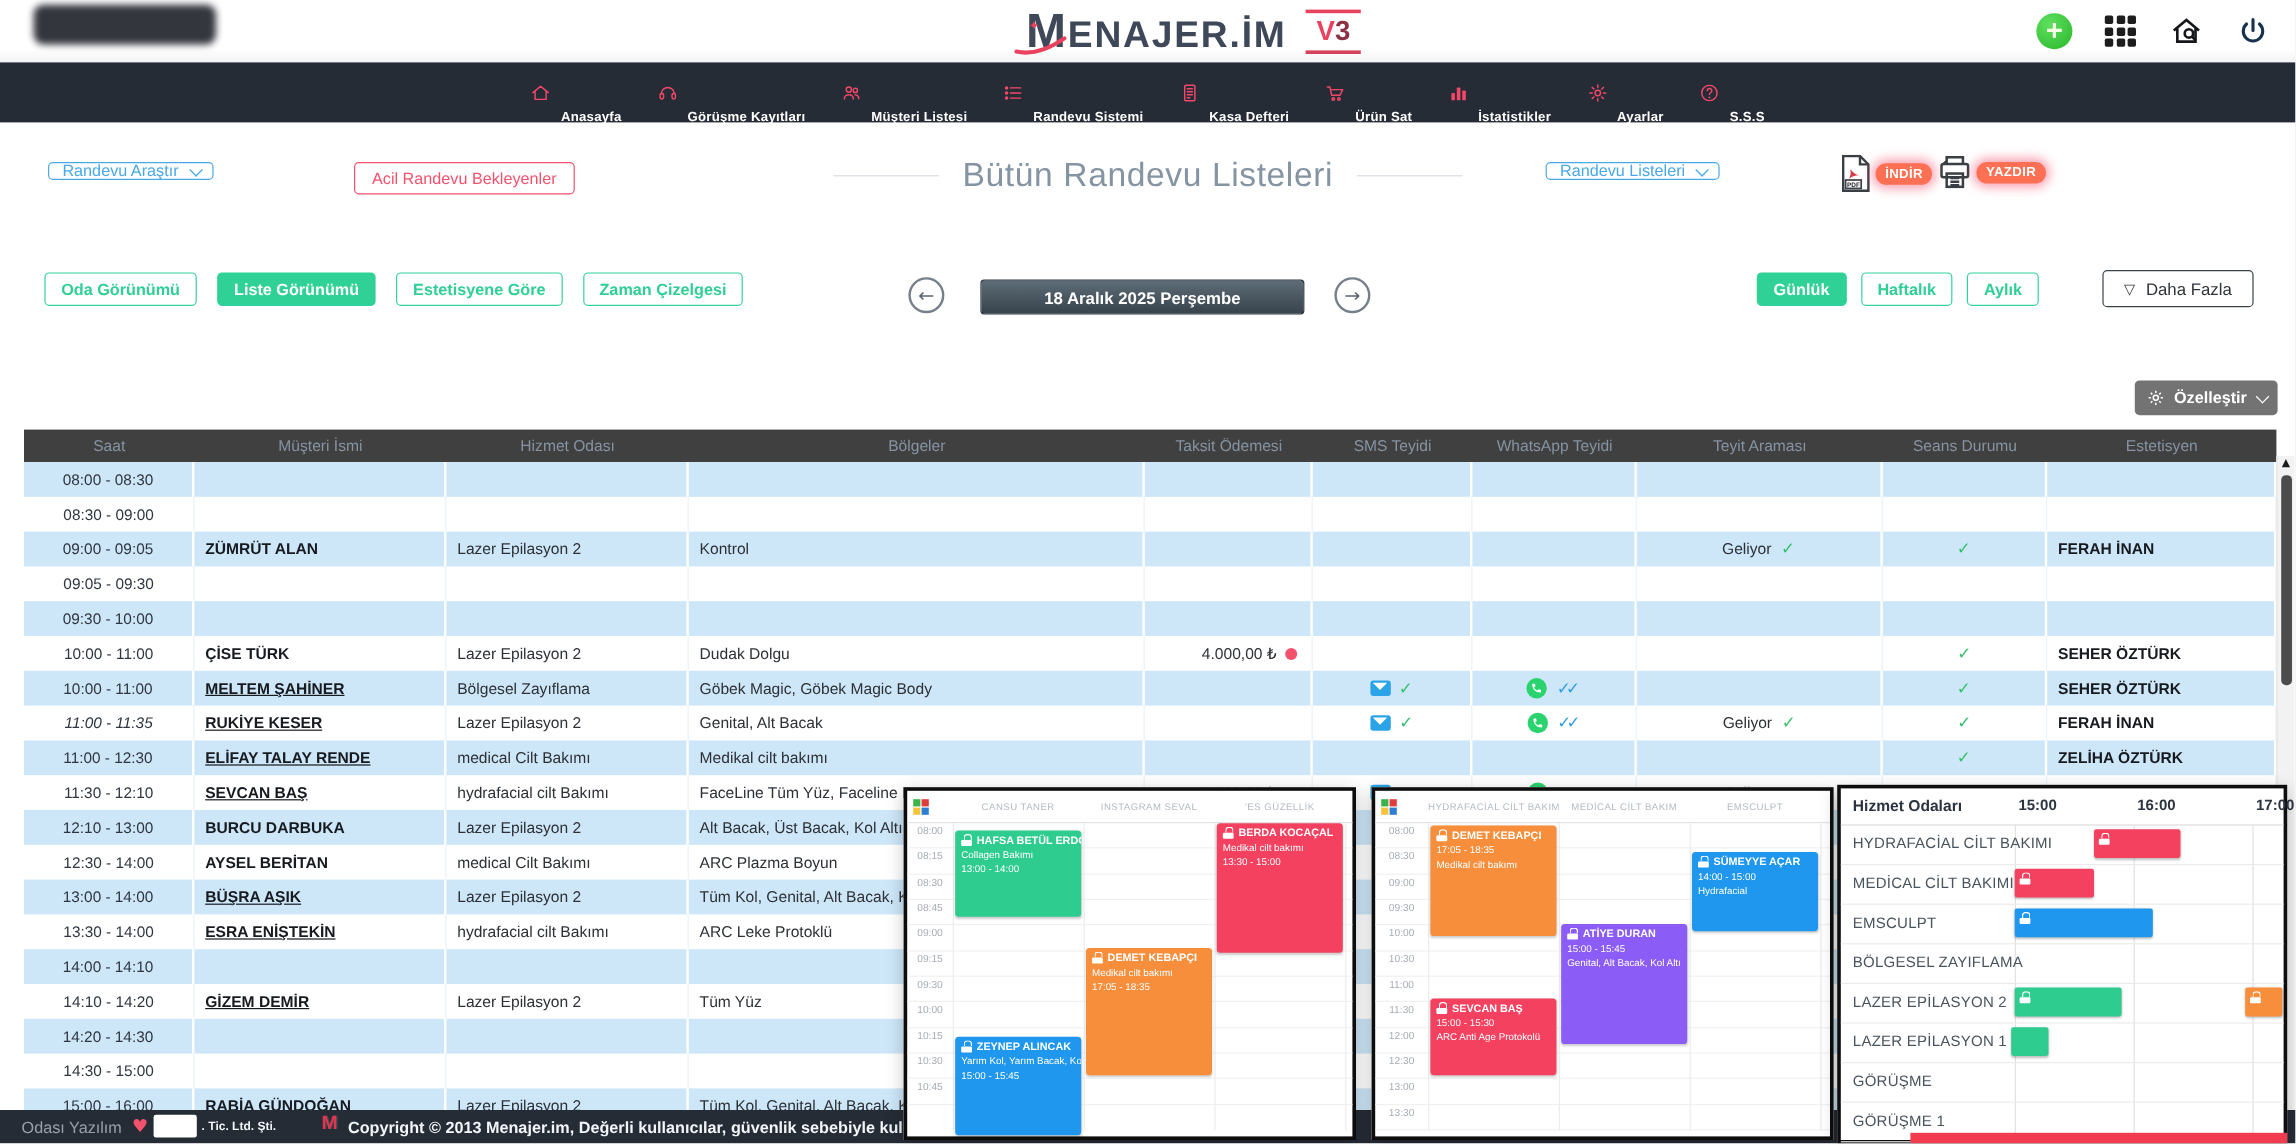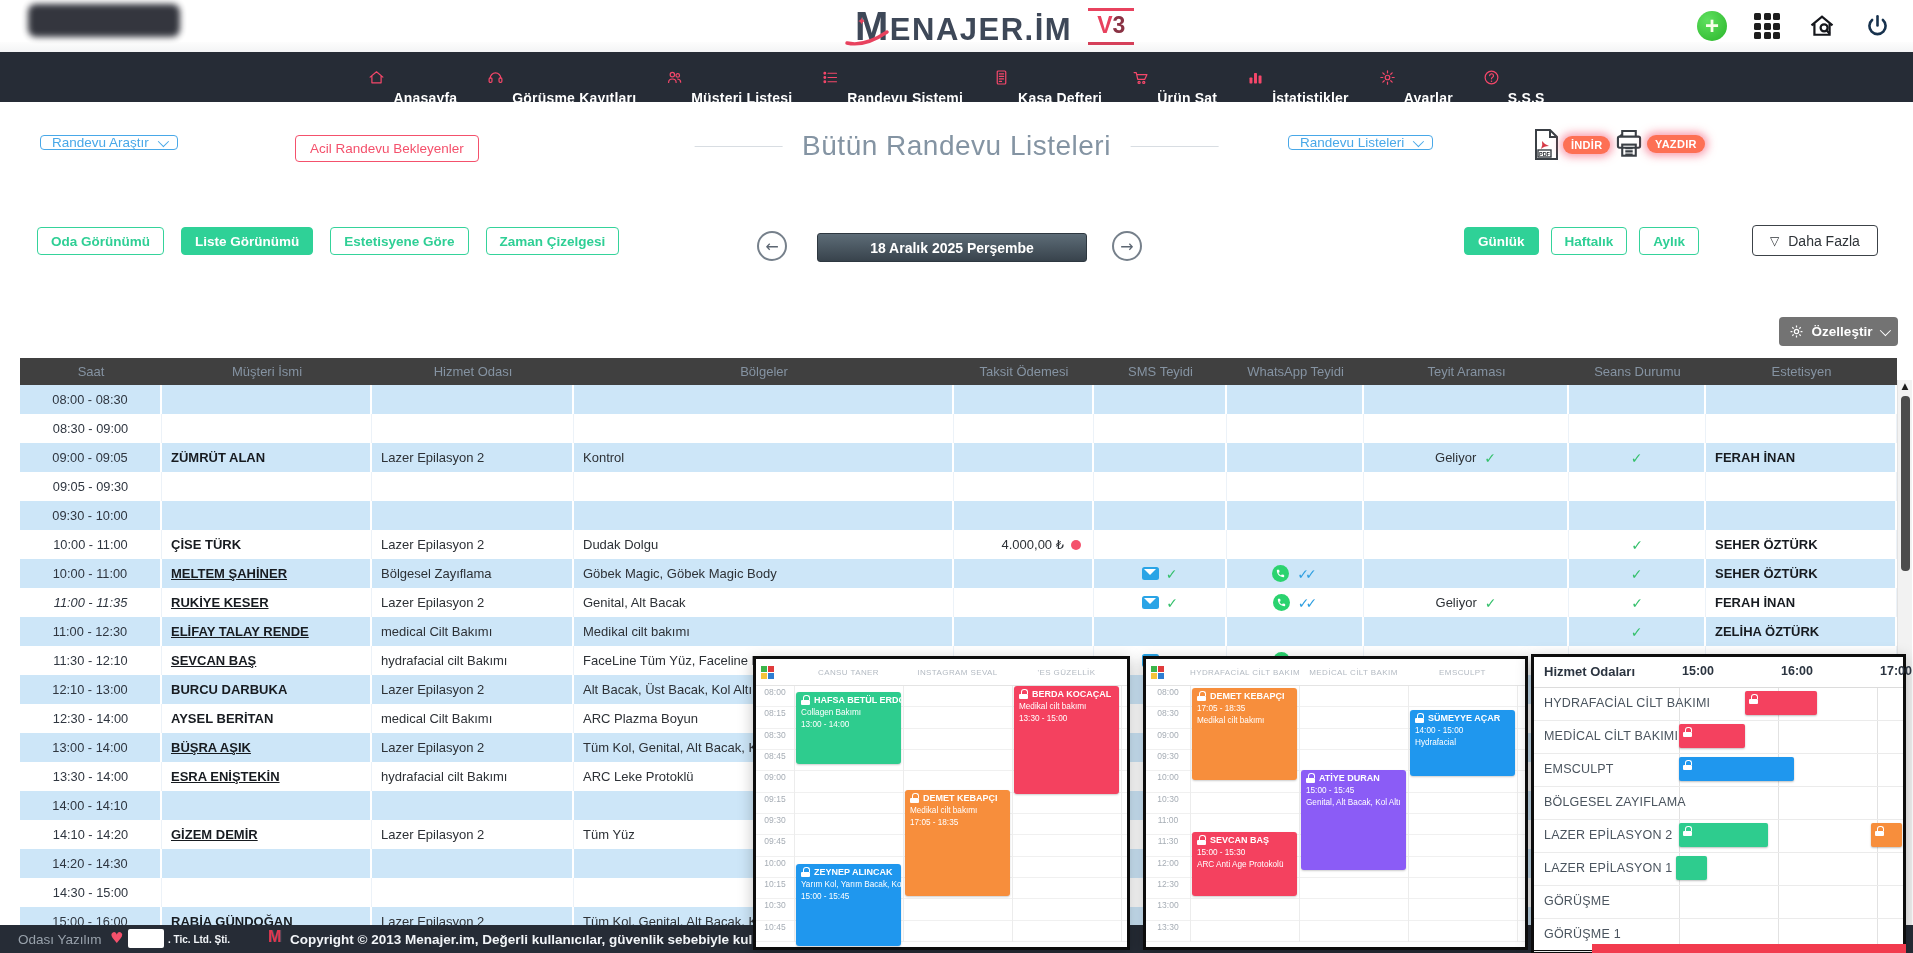--- a/index.html
+++ b/index.html
@@ -18,21 +18,21 @@
   .v3box{margin-left:16px;margin-top:2px;padding:1px 9px 3px 9px;border-top:3px solid #e8425e;border-bottom:3px solid #d5405a;font-size:23px;font-weight:700;}
   .v3box .v{color:#e8425e;} .v3box .n3{color:#8a3244;}
   .topicons{right:22px;top:11px;display:flex;align-items:center;gap:27px;}
   .plusbtn{width:30px;height:30px;border-radius:50%;background:radial-gradient(circle at 35% 30%,#5fe05f,#2ab52a);color:#f6ffe8;display:flex;align-items:center;justify-content:center;font-size:24px;font-weight:700;line-height:1;cursor:pointer;}
   .appsbtn{width:26px;height:26px;display:grid;grid-template-columns:repeat(3,7px);grid-template-rows:repeat(3,7px);gap:2.5px;}
   .appsbtn i{background:#1d1d1d;border-radius:1.5px;}
   
   .navbar{left:0;top:52px;width:1913px;height:50px;background:#262c36;display:flex;align-items:center;justify-content:center;gap:30px;}
   .nav-item{display:flex;align-items:center;gap:8px;cursor:pointer;}
   .nav-item .ni{color:#f5476a;display:flex;}
-  .nav-item .nl{color:#fff;font-size:14px;font-weight:700;letter-spacing:.2px;margin-top:41px;}
+  .nav-item .nl{color:#fff;font-size:11px;font-weight:700;letter-spacing:.2px;margin-top:41px;}
   
   .btn{display:flex;align-items:center;justify-content:center;border-radius:4px;font-size:13.5px;background:#fff;cursor:pointer;box-sizing:border-box;}
   .b-blue{border:1px solid #49a8e8;color:#49a8e8;height:15px;padding:0 11px;gap:9px;}
   .b-red{border:1px solid #f4516c;color:#f4516c;height:27px;padding:0 14px;}
   .chev{width:7px;height:7px;border-right:1.6px solid currentColor;border-bottom:1.6px solid currentColor;transform:rotate(45deg) translateY(-2px);}
   .title-wrap{left:50%;top:130px;transform:translateX(-50%);display:flex;align-items:center;gap:20px;}
   .title-line{width:88px;height:1px;background:#d8dde2;}
   .page-title{font-size:28px;color:#8494a3;font-weight:400;letter-spacing:.5px;white-space:nowrap;}
   .export{display:flex;align-items:center;gap:3px;cursor:pointer;text-align:right;}
   .badge{background:#fd7054;color:#fff;font-size:11px;font-weight:700;border-radius:10px;padding:3px 8px;box-shadow:0 0 9px 3px rgba(244,80,110,.55);letter-spacing:.3px;}
@@ -675,23 +675,20 @@
         <div class="pslot" style="height: 21.3333px;">
           <span class="ptime" style="width: 38px;">09:00</span>
         </div>
         <div class="pslot" style="height: 21.3333px;">
           <span class="ptime" style="width: 38px;">09:15</span>
         </div>
         <div class="pslot" style="height: 21.3333px;">
           <span class="ptime" style="width: 38px;">09:30</span>
         </div>
         <div class="pslot" style="height: 21.3333px;">
-          <span class="ptime" style="width: 38px;">09:45</span>
-        </div>
-        <div class="pslot" style="height: 21.3333px;">
           <span class="ptime" style="width: 38px;">10:00</span>
         </div>
         <div class="pslot" style="height: 21.3333px;">
           <span class="ptime" style="width: 38px;">10:15</span>
         </div>
         <div class="pslot" style="height: 21.3333px;">
           <span class="ptime" style="width: 38px;">10:30</span>
         </div>
         <div class="pslot" style="height: 21.3333px;">
           <span class="ptime" style="width: 38px;">10:45</span>

